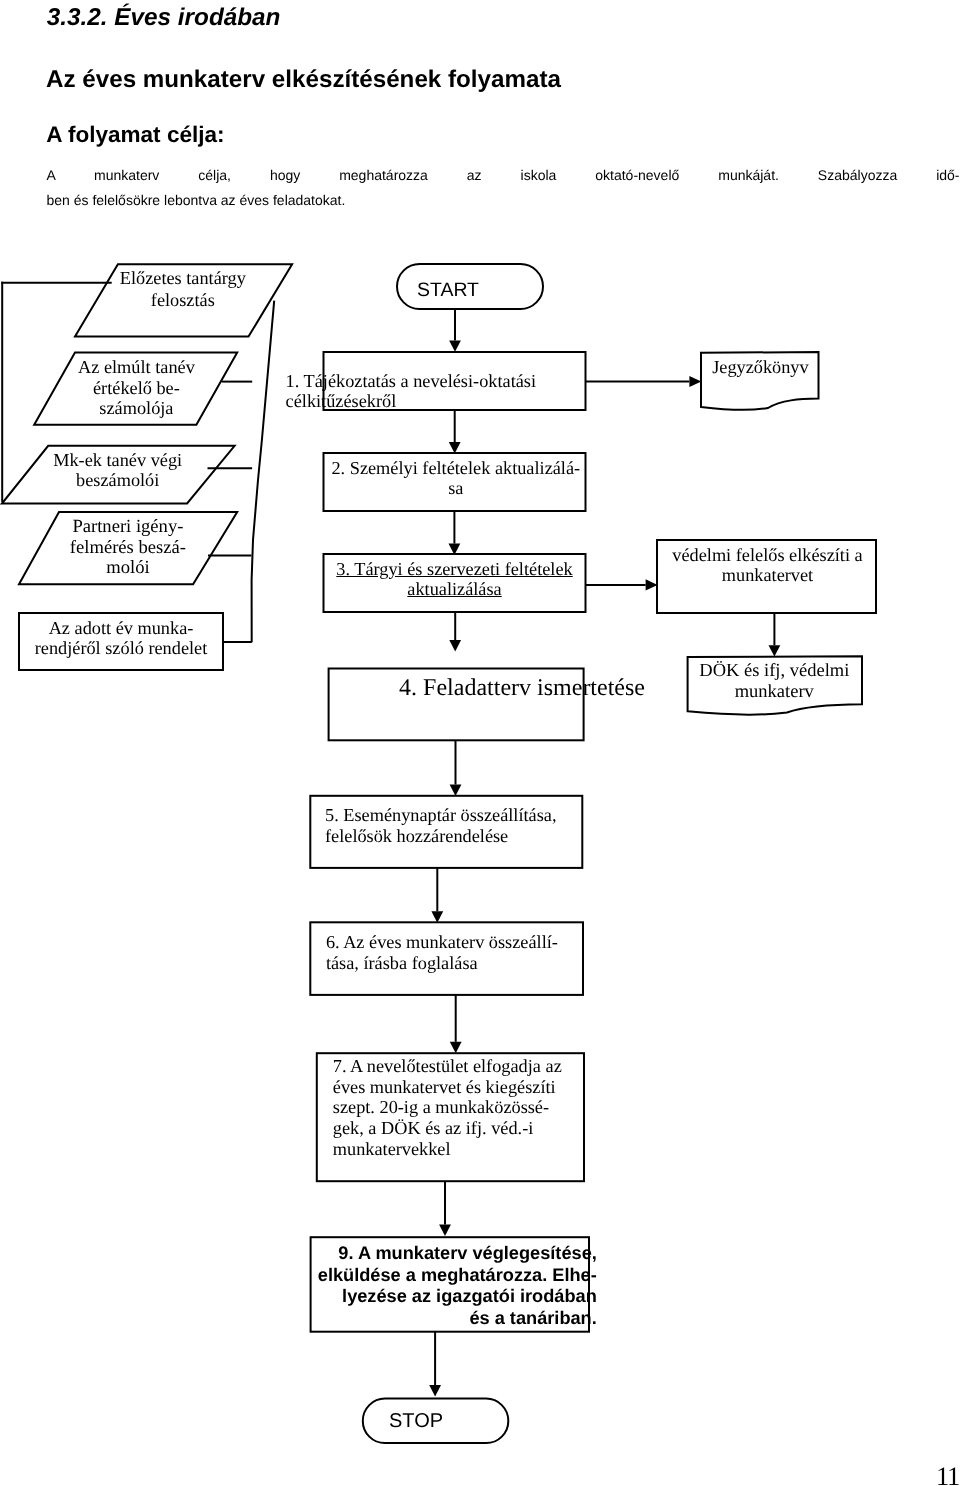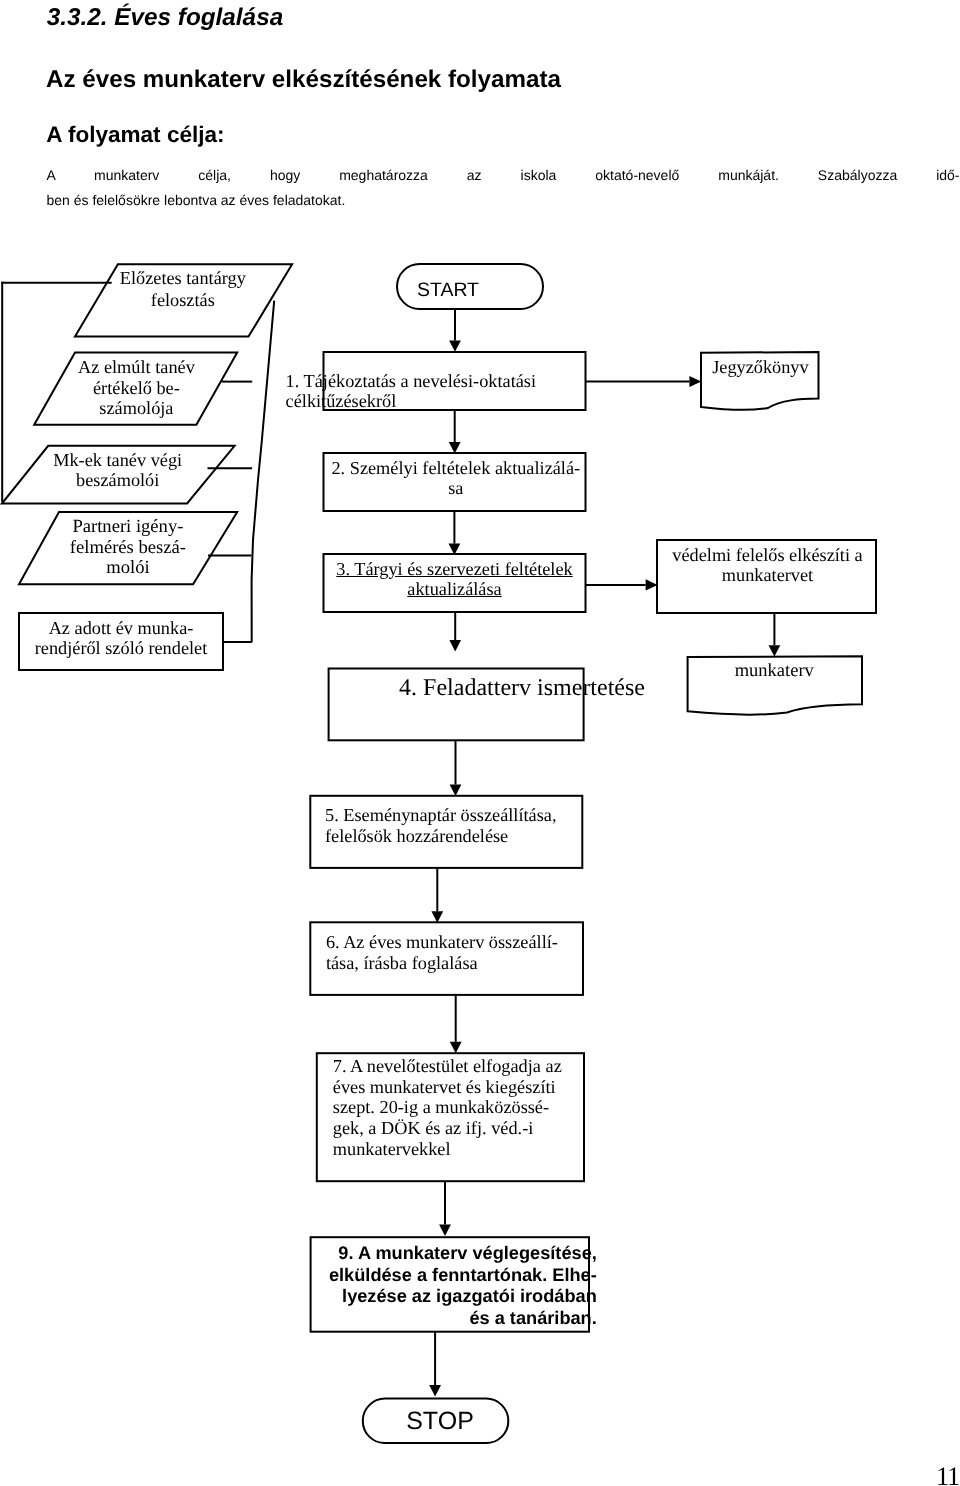--- a/index.html
+++ b/index.html
@@ -28,21 +28,21 @@
 
   .nodetext{position:absolute;font-family:"Liberation Serif",serif;
             font-size:20px;line-height:25px;text-align:center;}
   .pageno{position:absolute;font-family:"Liberation Serif",serif;font-size:26.5px;letter-spacing:-1.2px;}
 </style>
 </head>
 <body>
 
 <div class="page">
 
-  <div class="h-sec" style="left:46.8px;top:4.2px;">3.3.2. Éves foglalása</div>
+  <div class="h-sec" style="left:46.8px;top:4.2px;">3.3.2. Éves irodában</div>
 
   <div class="h-sub" style="left:46px;top:65.8px;">Az éves munkaterv elkészítésének folyamata</div>
 
   <div class="h-lab" style="left:46.2px;top:122.4px;">A folyamat célja:</div>
 
   <div class="body-txt" style="left:46.5px;top:163.2px;width:913px;">
     <div class="jline">A munkaterv célja, hogy meghatározza az iskola oktató-nevelő munkáját. Szabályozza idő-</div>
     <div>ben és felelősökre lebontva az éves feladatokat.</div>
   </div>
 
@@ -173,33 +173,34 @@
   </div>
   <div class="nodetext" style="left:332.8px;top:1056.21px;width:260.0px;font-size:18.3px;line-height:20.6px;text-align:left;font-family:'Liberation Serif',serif;">
     <div>7. A nevelőtestület elfogadja az</div>
     <div>éves munkatervet és kiegészíti</div>
     <div>szept. 20-ig a munkaközössé-</div>
     <div>gek, a DÖK és az ifj. véd.-i</div>
     <div>munkatervekkel</div>
   </div>
   <div class="nodetext" style="left:316.8px;top:1243.32px;width:280.0px;font-size:18.2px;line-height:21.4px;text-align:right;font-family:'Liberation Sans',sans-serif;font-weight:bold;">
     <div>9. A munkaterv véglegesítése,</div>
-    <div>elküldése a fenntartónak. Elhe-</div>
+    <div>elküldése a meghatározza. Elhe-</div>
     <div>lyezése az igazgatói irodában</div>
     <div>és a tanáriban.</div>
   </div>
-  <div class="nodetext" style="left:340px;top:1409.57px;width:200.0px;font-size:25px;line-height:22px;text-align:center;font-family:'Liberation Sans',sans-serif;">
+  <div class="nodetext" style="left:316px;top:1409.57px;width:200.0px;font-size:20px;line-height:22px;text-align:center;font-family:'Liberation Sans',sans-serif;">
     <div>STOP</div>
   </div>
   <div class="nodetext" style="left:590.4px;top:356.56px;width:340.0px;font-size:18.3px;line-height:20.5px;text-align:center;font-family:'Liberation Serif',serif;">
     <div>Jegyzőkönyv</div>
   </div>
   <div class="nodetext" style="left:597.5px;top:544.96px;width:340.0px;font-size:18.3px;line-height:20.3px;text-align:center;font-family:'Liberation Serif',serif;">
     <div>védelmi felelős elkészíti a</div>
     <div>munkatervet</div>
   </div>
   <div class="nodetext" style="left:604.3px;top:661.34px;width:340.0px;font-size:18.5px;line-height:20.4px;text-align:center;font-family:'Liberation Serif',serif;">
+    <div>DÖK és ifj, védelmi</div>
     <div>munkaterv</div>
   </div>
 
   <div class="pageno" style="left:936px;top:1461px;">11</div>
 
 </div>
 
 </body></html>

